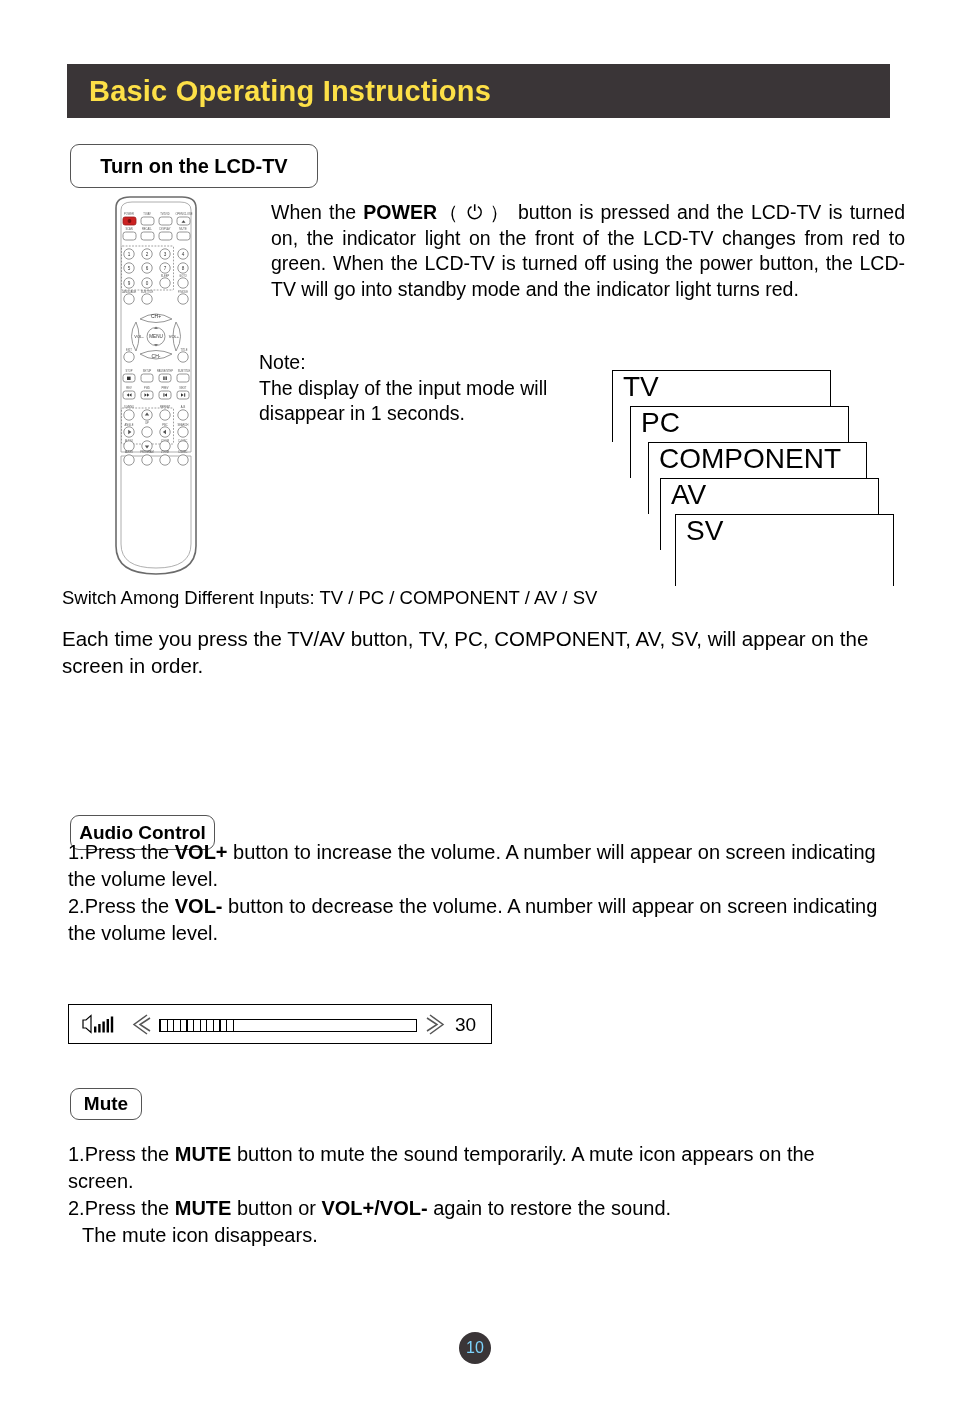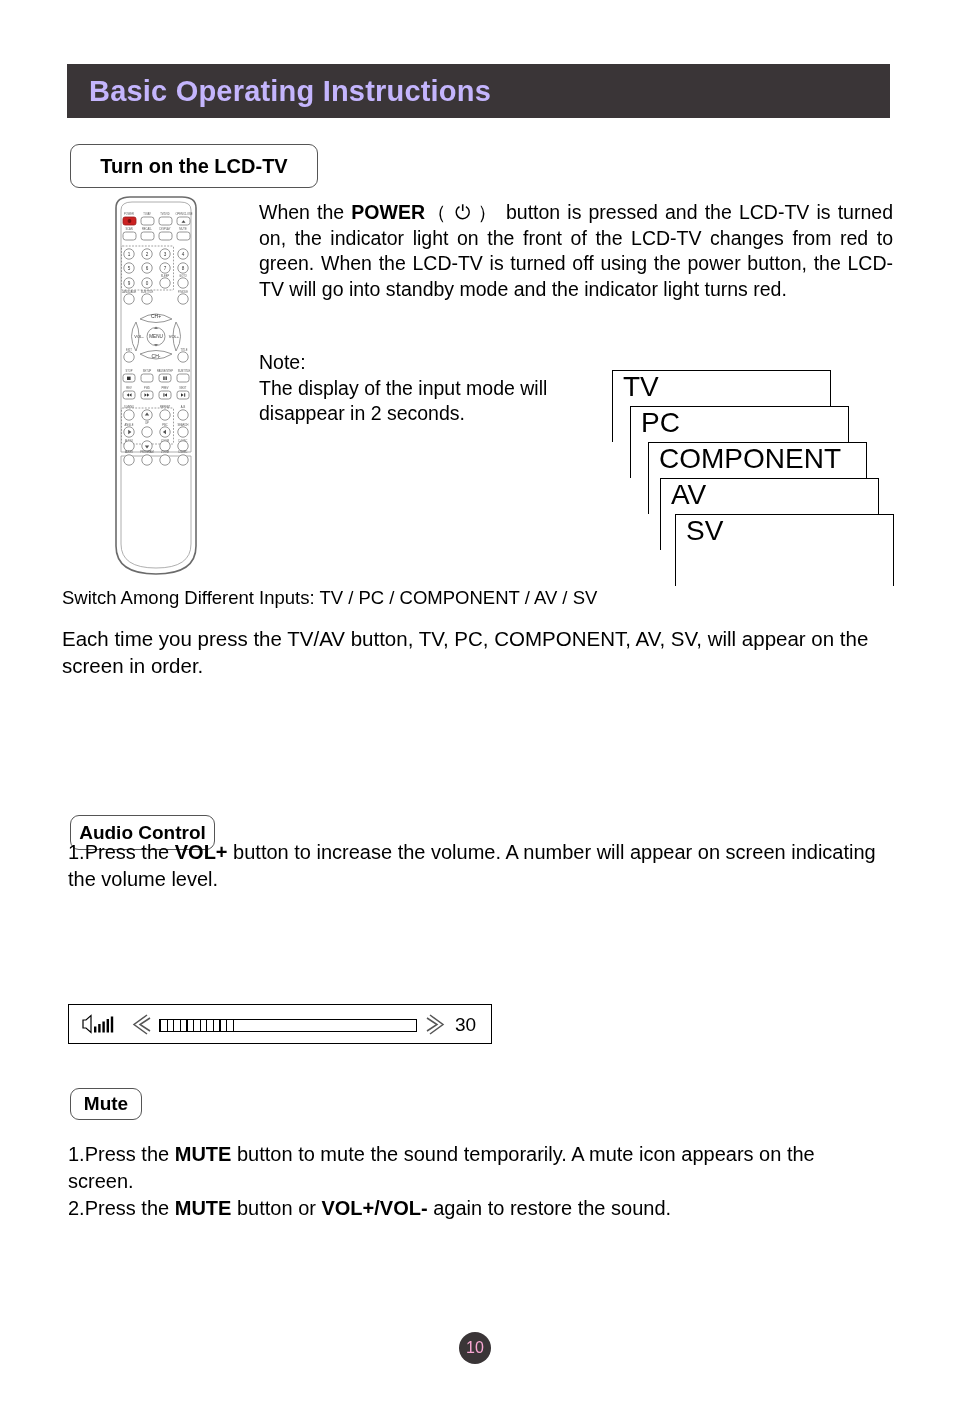--- a/index.html
+++ b/index.html
@@ -24,21 +24,21 @@
     top: 64px;
     width: 823px;
     height: 54px;
     background: #3a3537;
   }
   .header-title {
     position: absolute;
     left: 22px;
     top: 50%;
     transform: translateY(-50%);
-    color: #c4b5fd;
+    color: #fde047;
     font-size: 29px;
     font-weight: bold;
     letter-spacing: 0.2px;
     white-space: nowrap;
   }
 
   
   .pill {
     position: absolute;
     border: 1.6px solid #555;
@@ -83,21 +83,21 @@
     height: 385px;
   }
 
   
   .para {
     position: absolute;
     font-size: 19.5px;
     line-height: 25.5px;
     color: #000;
   }
-  .para.justify { text-align: justify; text-align-last: left; }
+  .para.justify { text-align: justify; text-align-last: left; margin-left: 12px; }
   b { font-weight: bold; }
 
   #para-power {
     left: 259px;
     top: 200px;
     width: 634px;
   }
   #para-note {
     left: 259px;
     top: 350px;
@@ -217,21 +217,21 @@
 
   
   .page-badge {
     position: absolute;
     left: 459px;
     top: 1332px;
     width: 32px;
     height: 32px;
     border-radius: 50%;
     background: #3a3537;
-    color: #f9a8d4;
+    color: #7dd3fc;
     font-size: 16px;
     display: flex;
     align-items: center;
     justify-content: center;
   }
 </style>
 </head>
 <body>
 
 <div class="header-bar">
@@ -407,21 +407,21 @@
   <circle class="btn" cx="79" cy="266" r="5.2"></circle>
 </svg>
 </div>
 
 <div class="para justify" id="para-power">
   <span>When the </span><b>POWER</b><span>（ ⏻ ）</span>&nbsp;<span>button is pressed and the LCD-TV is turned on, the indicator light on the front of the LCD-TV changes from red to green.  When the LCD-TV is turned off using the power button, the LCD-TV will go into standby mode and the indicator light turns red.</span>
 </div>
 
 <div class="para" id="para-note">
   <div>Note:</div>
-  <div>The display of the input mode will disappear in 2 seconds.</div>
+  <div>The display of the input mode will disappear in 1 seconds.</div>
 </div>
 
 <div class="cascade">
   <div class="cbox cbox0">
     <span class="cbox-label">TV</span>
   </div>
   <div class="cbox cbox1">
     <span class="cbox-label">PC</span>
   </div>
   <div class="cbox cbox2">
@@ -439,20 +439,23 @@
 
 <div class="para" id="para-each">Each time you press the TV/AV button, TV,  PC, COMPONENT, AV, SV, will appear on the screen in order.</div>
 
 <div class="pill" id="pill-audio">
   <span class="pill-label">Audio Control</span>
 </div>
 
 <div class="para" id="para-audio1">
   <div>
     <span>1.</span><span>Press the </span><b>VOL+</b><span> button to increase the volume. A number will appear on screen indicating the volume level.</span>
+  </div>
+  <div>
+    <span>2.</span><span>Press the </span><b>VOL-</b><span> button to decrease the volume. A number will appear on screen indicating the volume level.</span>
   </div>
 </div>
 
 <div class="vol-osd">
   <span class="spk-icon">
     <svg viewBox="0 0 38 22" width="38" height="22" xmlns="http://www.w3.org/2000/svg">
       <path d="M2 7 h3 L10 2.5 v17 L5 15 H2 Z" fill="none" stroke="#000" stroke-width="1.2"></path>
       <rect x="13" y="13.5" width="2.4" height="6" fill="#000"></rect>
       <rect x="17.2" y="11" width="2.4" height="8.5" fill="#000"></rect>
       <rect x="21.4" y="8.5" width="2.4" height="11" fill="#000"></rect>
@@ -481,16 +484,17 @@
 <div class="pill" id="pill-mute">
   <span class="pill-label">Mute</span>
 </div>
 
 <div class="para" id="para-mute1">
   <div>
     <span>1.</span><span>Press the </span><b>MUTE</b><span> button to mute the sound temporarily. A mute icon appears on the screen.</span>
   </div>
   <div>
     <span>2.</span><span>Press the </span><b>MUTE</b><span> button or </span><b>VOL+/VOL-</b><span> again to restore the sound.</span>
+    <div class="indent-cont">The mute icon disappears.</div>
   </div>
 </div>
 
 <div class="page-badge">10</div>
 
 </body></html>

